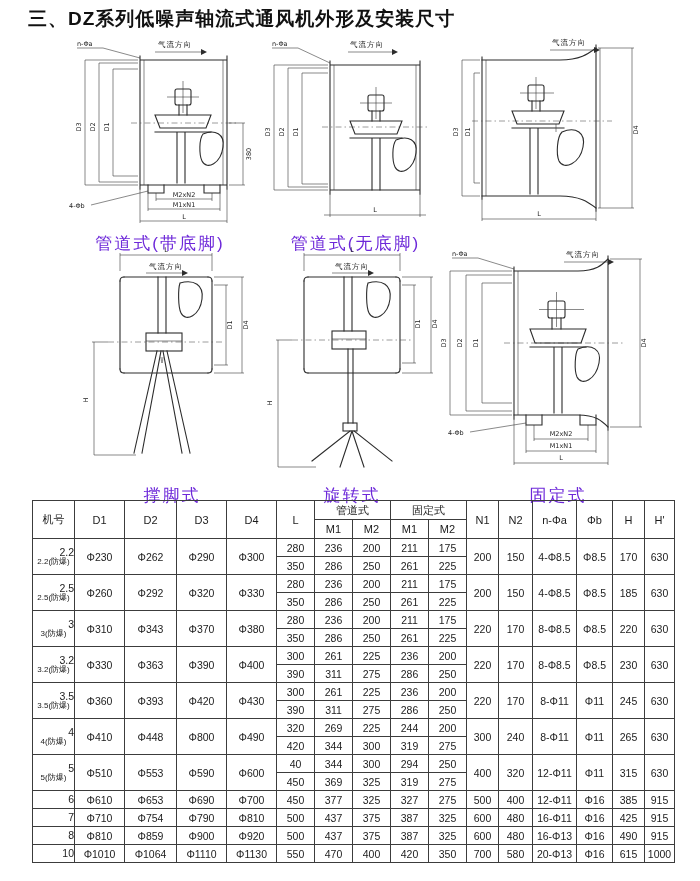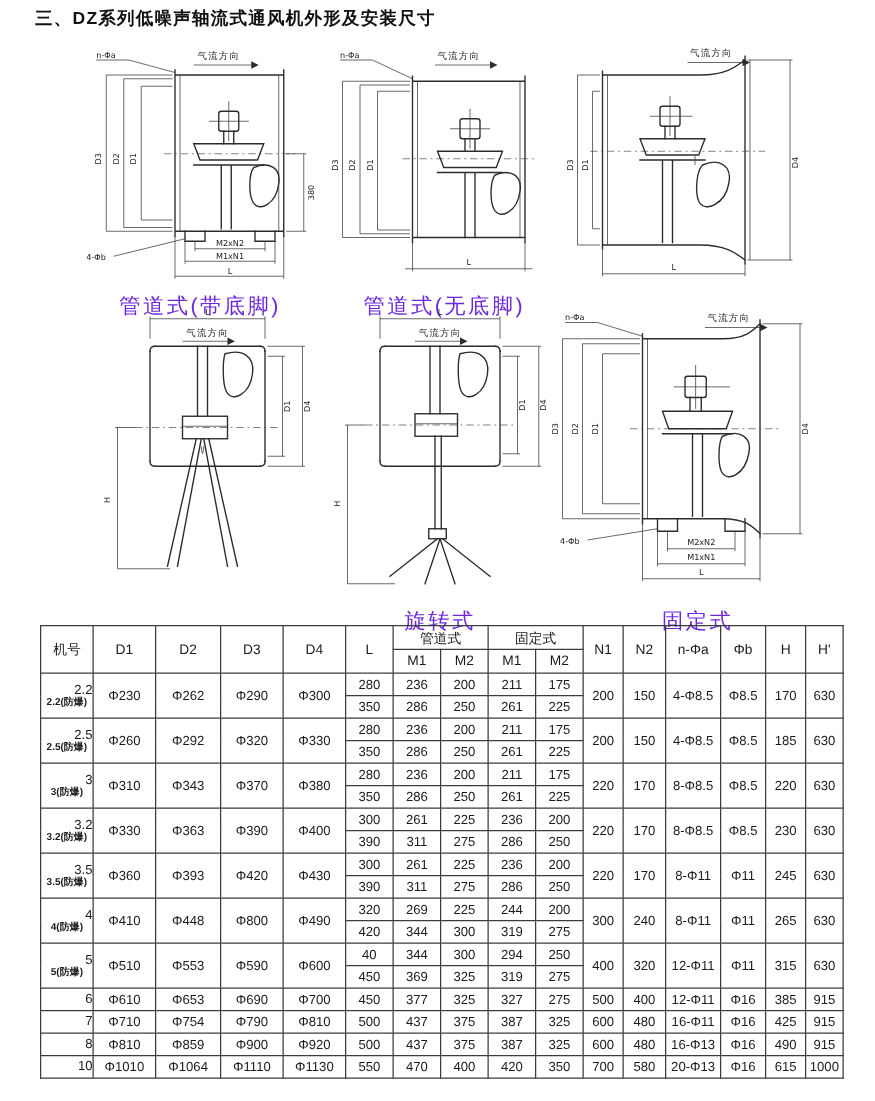--- a/index.html
+++ b/index.html
@@ -1,35 +1,35 @@
 <!DOCTYPE html>
 <html><head>
 <meta charset="utf-8">
 <style>
   html,body{margin:0;padding:0;background:#e8e8e8;}
   .page{position:relative;width:700px;height:881px;background:#ffffff;
         font-family:"Liberation Sans",sans-serif;color:#1b1b1b;overflow:hidden;}
-  .title{position:absolute;left:28px;top:6px;font-size:14px;font-weight:bold;
+  .title{position:absolute;left:28px;top:6px;font-size:19px;font-weight:bold;
          letter-spacing:1px;color:#111;}
   #diagrams{position:absolute;left:0;top:35px;width:700px;height:460px;}
   figure{position:absolute;margin:0;text-align:center;}
   figcaption{font-size:17px;letter-spacing:2px;color:#6d28d9;margin-top:3px;font-weight:500;}
   svg .s{stroke:#2c2c2c;fill:none;stroke-width:1.1;stroke-linecap:square;}
   svg .d{stroke:#3a3a3a;fill:none;stroke-width:.6;}
   svg .c{stroke:#4a4a4a;fill:none;stroke-width:.55;stroke-dasharray:6 3 1.5 3;}
   svg .b{fill:#2c2c2c;stroke:none;}
   svg text{font-family:"DejaVu Sans",sans-serif;font-size:6.5px;fill:#222;}
   svg text.tc{font-size:7.5px;letter-spacing:1px;}
   #table-wrap{position:absolute;left:32px;top:500px;width:636px;}
   table{border-collapse:collapse;table-layout:fixed;width:636px;padding-left:23px;}
   th,td{border:1px solid #3c3c3c;text-align:center;vertical-align:middle;
         font-size:10.5px;padding:1px 0;height:15px;overflow:hidden;white-space:nowrap;}
   thead th{font-size:11px;font-weight:normal;height:16px;}
   td.model .mmain{font-size:10.5px;line-height:1.15;text-align:right;}
-  td.model .msub{font-size:8px;line-height:1.1;font-weight:bold;}
+  td.model .msub{font-size:8px;line-height:1.1;}
   .footnote{position:absolute;left:30px;top:856px;font-size:11px;color:#222;letter-spacing:.5px;}
 </style>
 </head>
 <body>
 
 <div class="page">
   <div class="title">三、DZ系列低噪声轴流式通风机外形及安装尺寸</div>
 
   <div id="diagrams">
 
@@ -203,20 +203,21 @@
         </g>
         <g>
           <path class="d" d="M46 97 H30 M32 97 V210 M32 210 H74"></path>
           <text transform="translate(26 155) rotate(-90)" text-anchor="middle">H</text>
         </g>
         <g>
           <path class="s" d="M95 106 L72 208 M105 106 L128 208 M99 106 L80 208 M101 106 L120 208"></path>
           <path class="d" d="M99 112 Q100 124 101 112"></path>
         </g>
       </svg>
+      <figcaption>撑脚式</figcaption>
     </figure>
 
     <figure style="left:252px;top:210px;">
       <svg width="200" height="232" viewBox="0 0 200 232">
         <g>
           <path class="d" d="M52 26 V8 M148 26 V8 M52 10 H148"></path>
           <text x="100" y="7" text-anchor="middle">L</text>
         </g>
         <text class="tc" x="100" y="24" text-anchor="middle">气流方向</text>
         <path class="d" d="M80 28 H120"></path>

